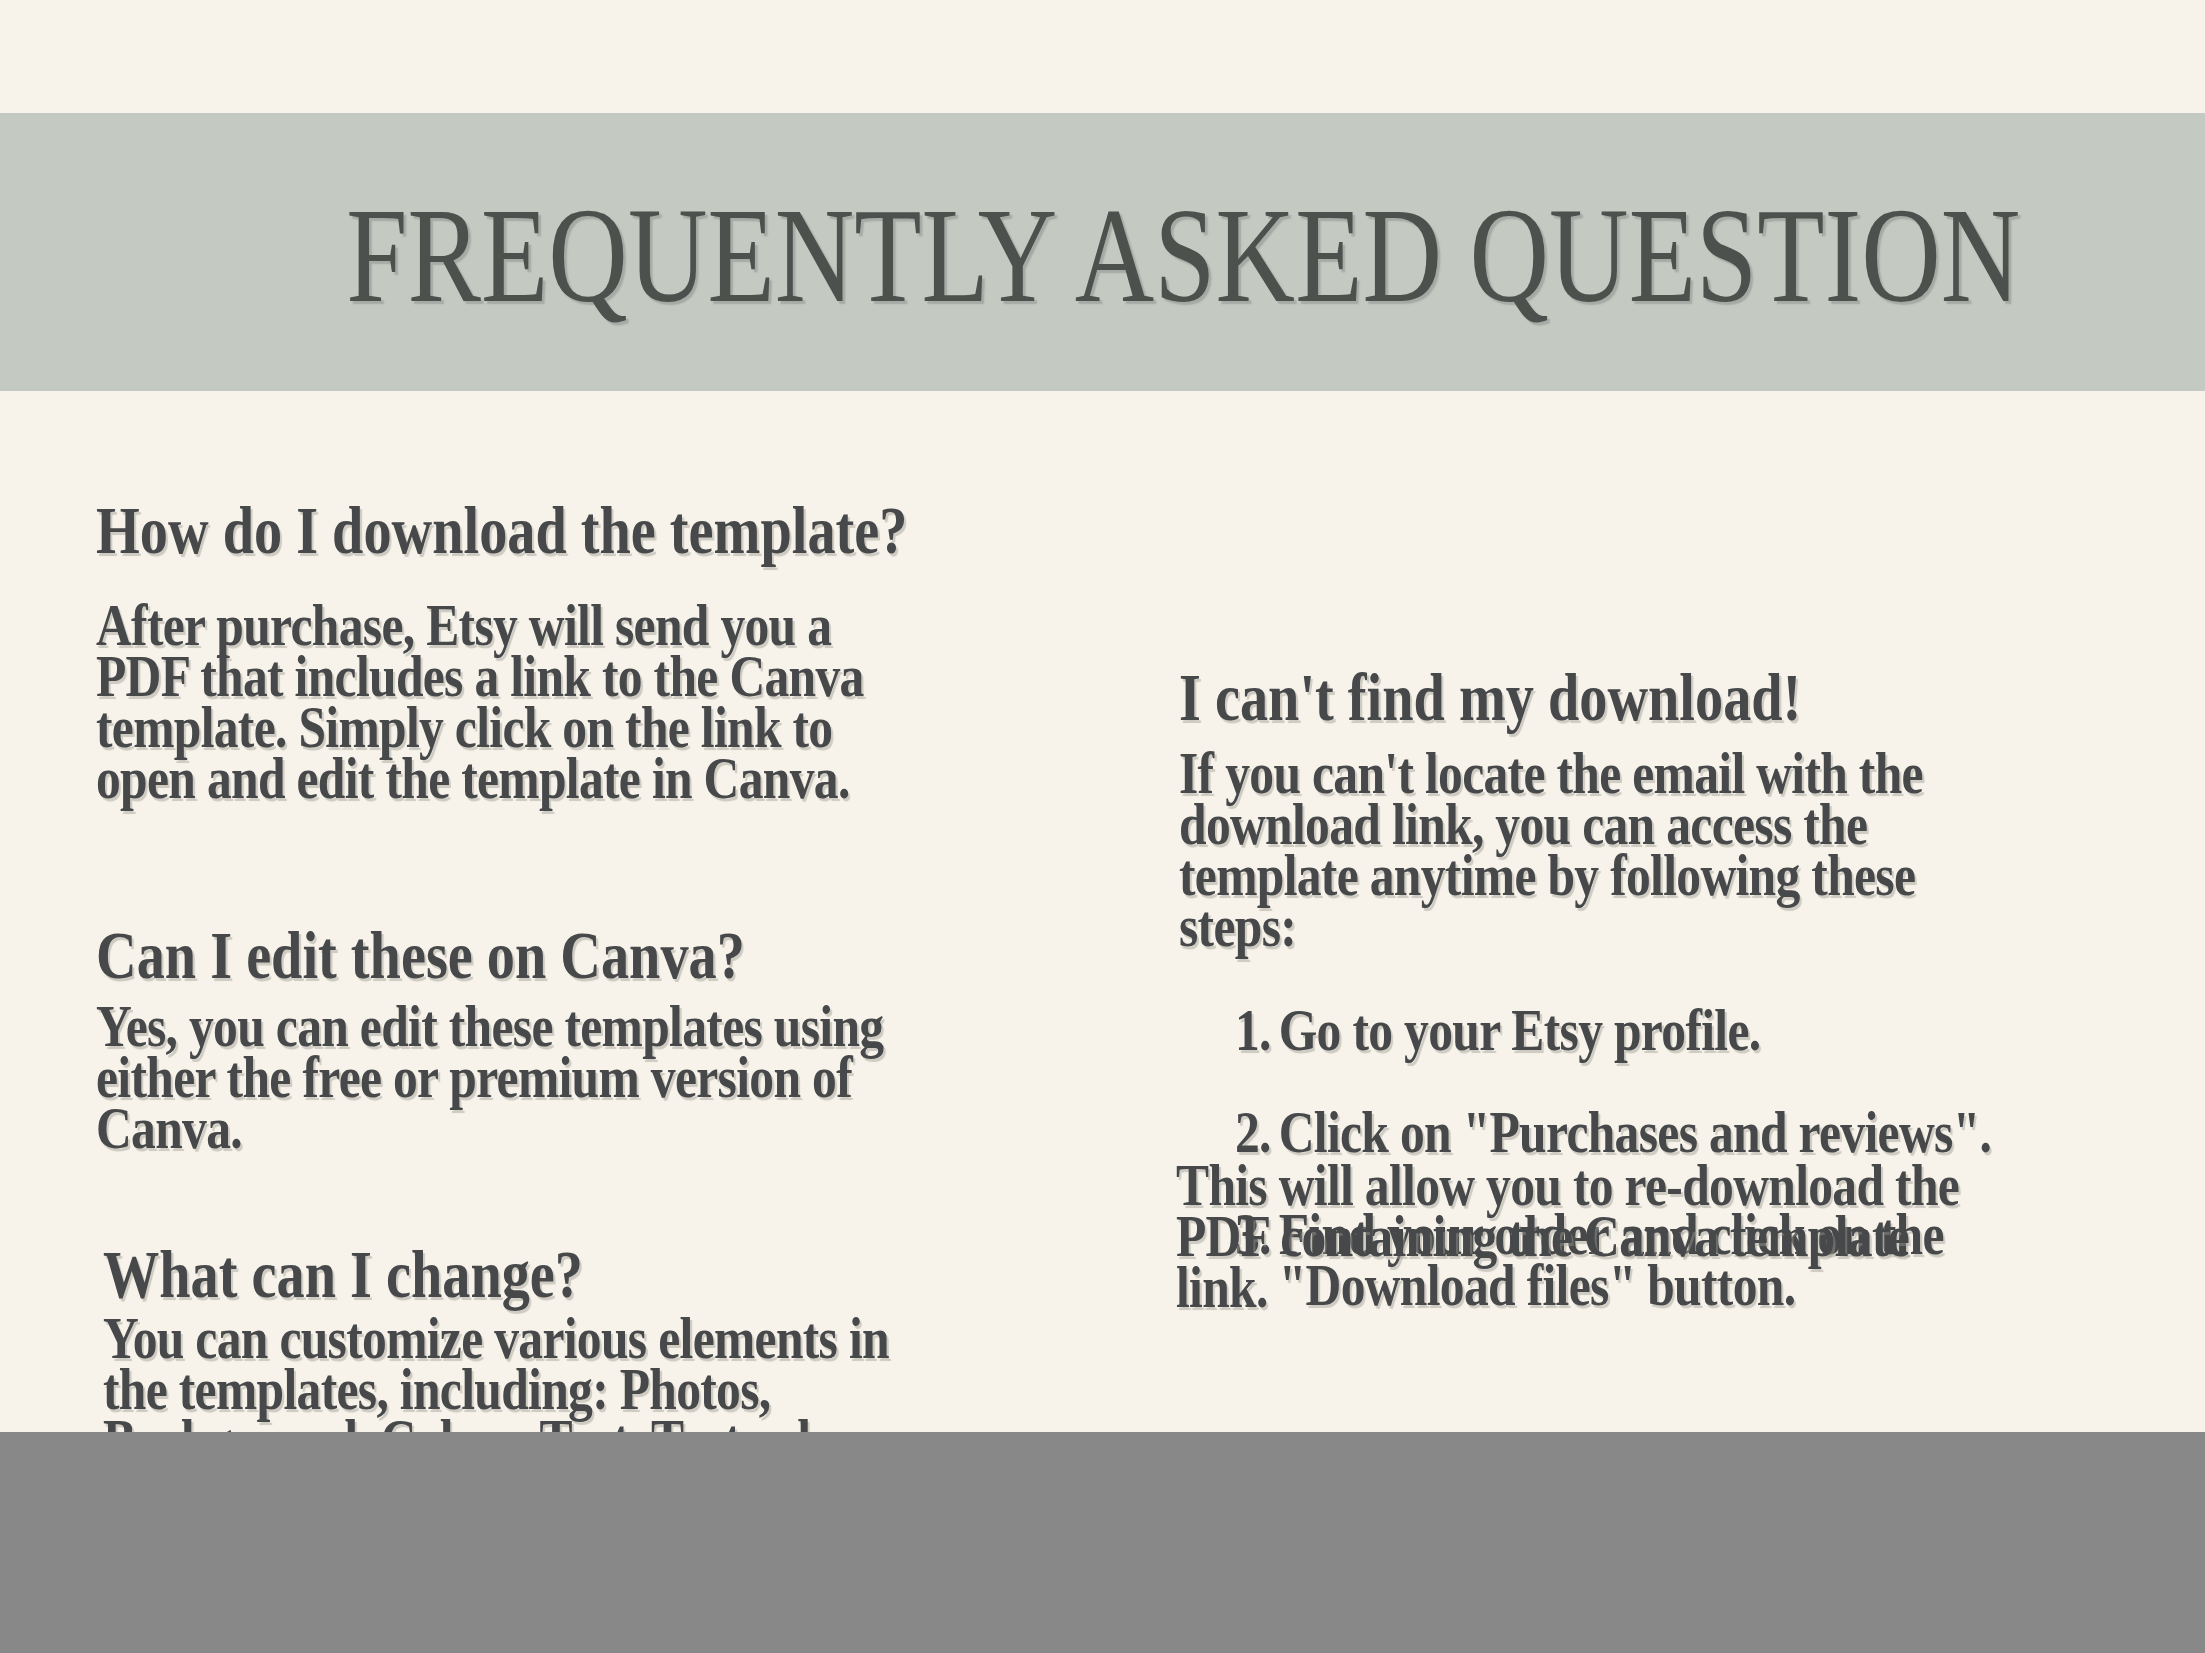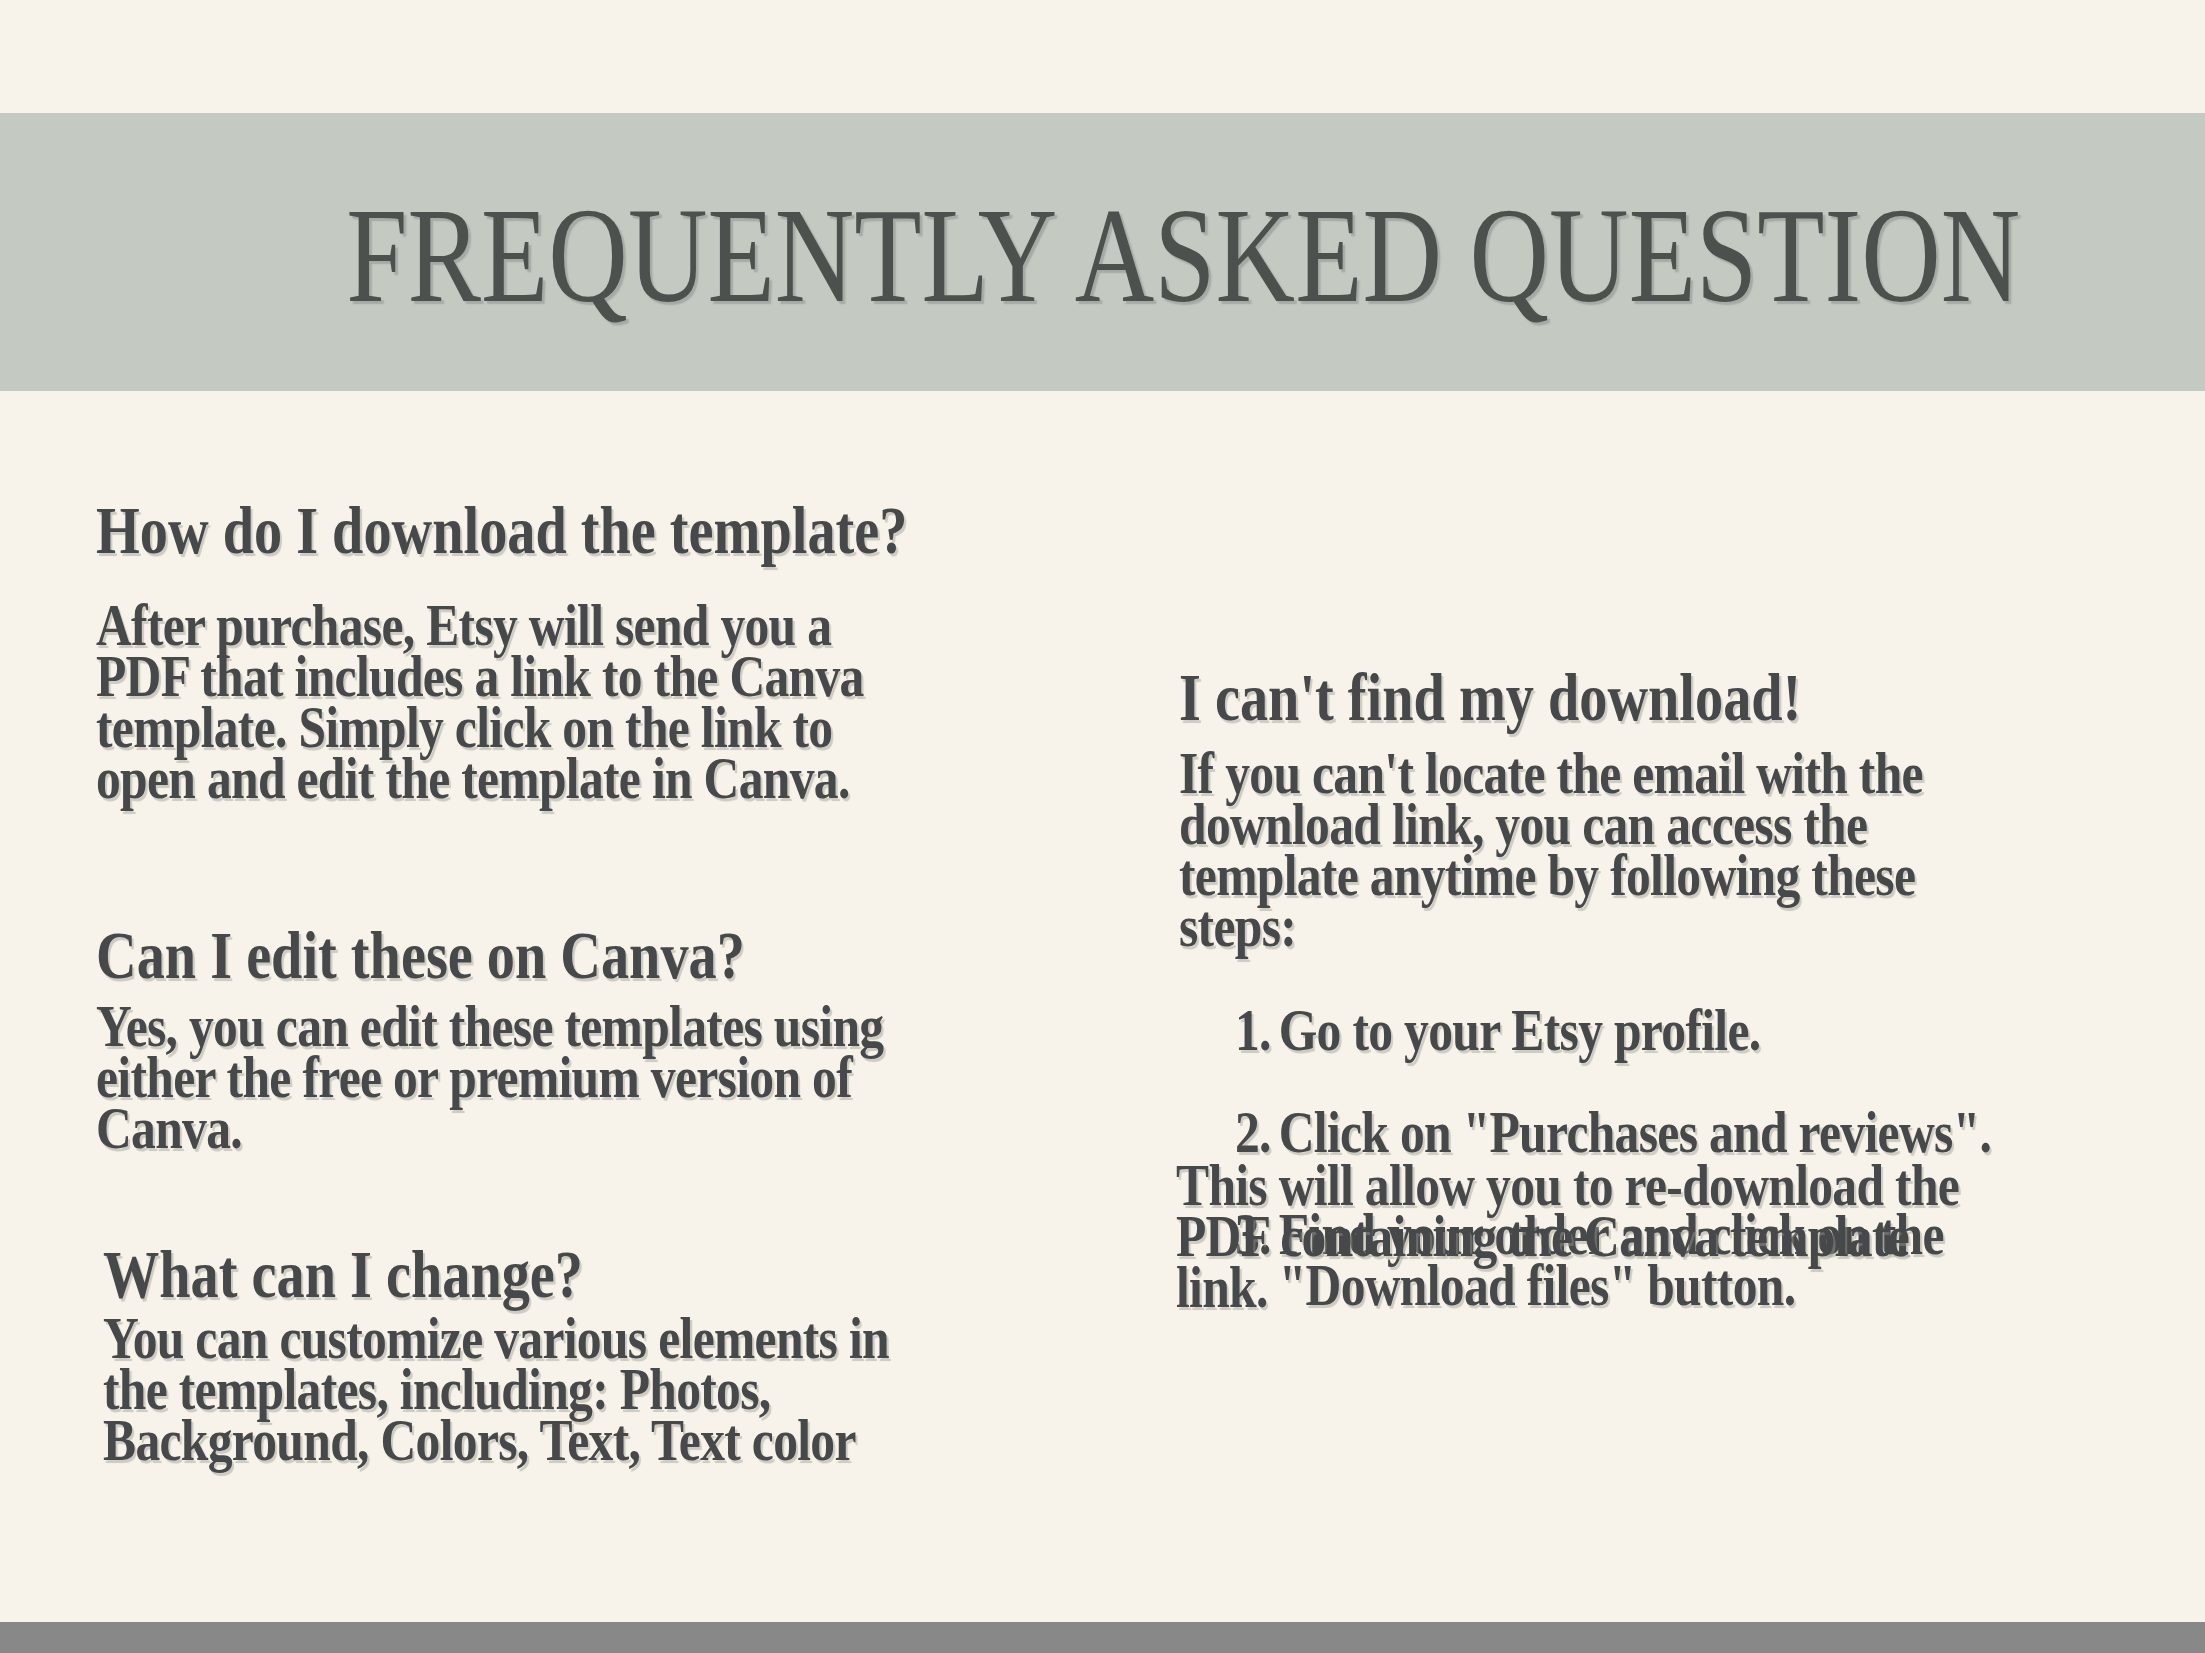--- a/index.html
+++ b/index.html
@@ -5,21 +5,21 @@
   :root{
     --background:#f7f3ea;
     --banner:#c4c9c2;
     --title_text:#4d514e;
     --body_text:#46484a;
   }
   html,body{margin:0;padding:0;}
   body{background:#888;}
   .canvas{
     position:relative;
-    width:2205px;height:1622px;
+    width:2205px;height:1432px;
     background:var(--background,#f7f3ea);
     overflow:hidden;
     font-family:"Liberation Serif","DejaVu Serif",serif;
     color:var(--body_text,#46484a);
   }
   .banner{
     position:absolute;left:0;top:113px;width:2205px;height:278px;
     background:var(--banner,#c4c9c2);
   }
   .title{

